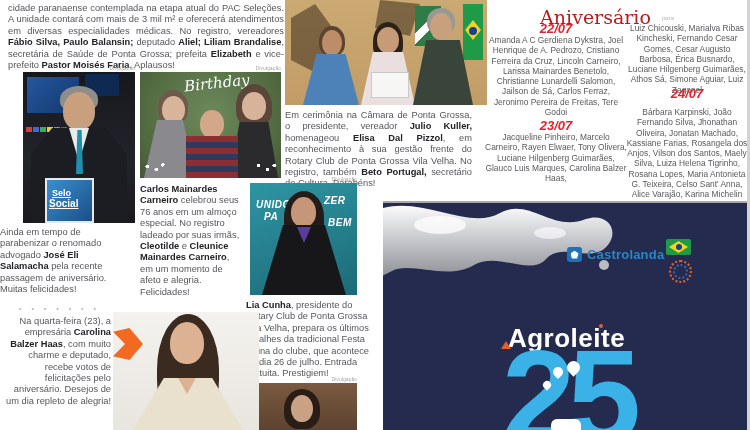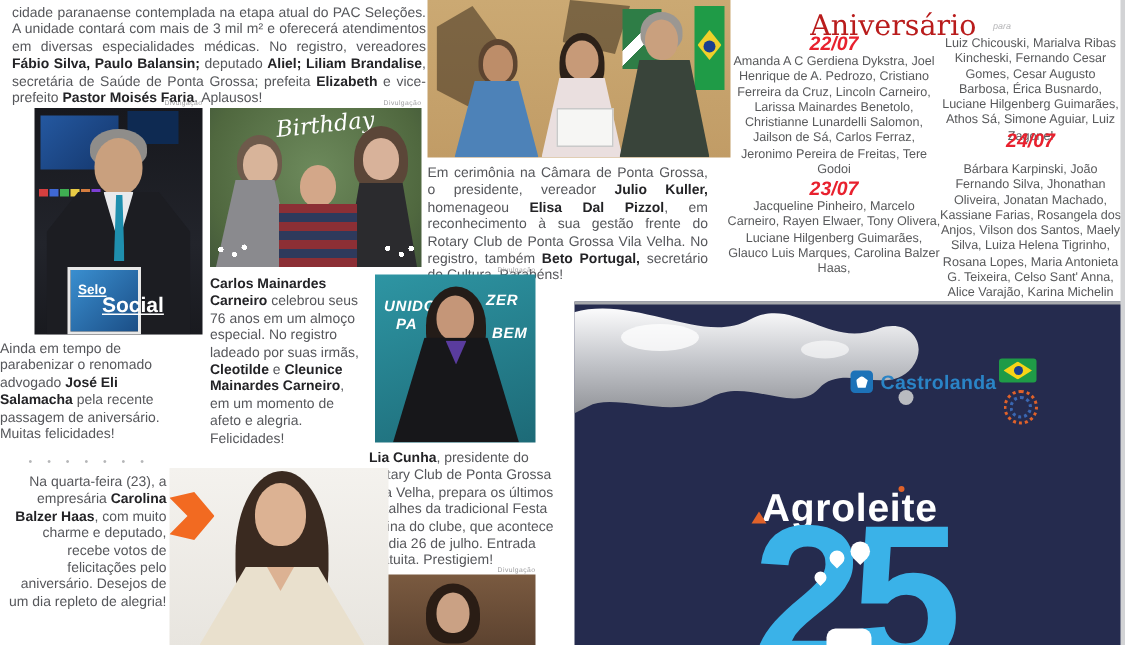--- a/index.html
+++ b/index.html
@@ -44,21 +44,21 @@
   .agro-idot{position:absolute;left:216px;top:121px;width:4px;height:4px;background:#e0622a;border-radius:50%;}
   .n25{position:absolute;left:62px;top:128px;width:245px;text-align:center;color:#3ab2e8;
       font-size:132px;font-weight:800;letter-spacing:-8px;line-height:1;}
   .drop{position:absolute;background:#ffffff;border-radius:50% 50% 50% 0;transform:rotate(-45deg);}
   .cup{position:absolute;left:168px;top:216px;width:30px;height:20px;background:#ffffff;border-radius:6px 6px 0 0;}
   
   .flag-row span{display:inline-block;width:6px;height:5px;margin-right:1px;}
   .selo{position:absolute;left:22px;bottom:0;width:49px;height:45px;border:2px solid #e8e8e8;
       background:linear-gradient(135deg,#3a8fd0,#1b4e86);color:#fff;padding-top:9px;box-sizing:border-box;text-align:left;text-decoration:underline;}
   .selo .s1{display:block;font-size:9px;font-weight:700;margin-left:5px;line-height:9px;}
-  .selo .s2{display:block;font-size:14px;font-weight:800;margin-left:21px;line-height:11px;}
+  .selo .s2{display:block;font-size:10px;font-weight:800;margin-left:2px;line-height:11px;}
   .script{font-family:"DejaVu Serif",serif;font-style:italic;color:#ffffff;}
   .bannertxt{position:absolute;color:#fff;font-weight:800;font-style:italic;font-size:10px;letter-spacing:.5px;}
   .head{position:absolute;border-radius:50% 50% 46% 46%;}
   .hair{position:absolute;border-radius:50% 50% 40% 40%;}
   .body{position:absolute;}
 </style>
 </head>
 <body>
 
 <div class="page">

